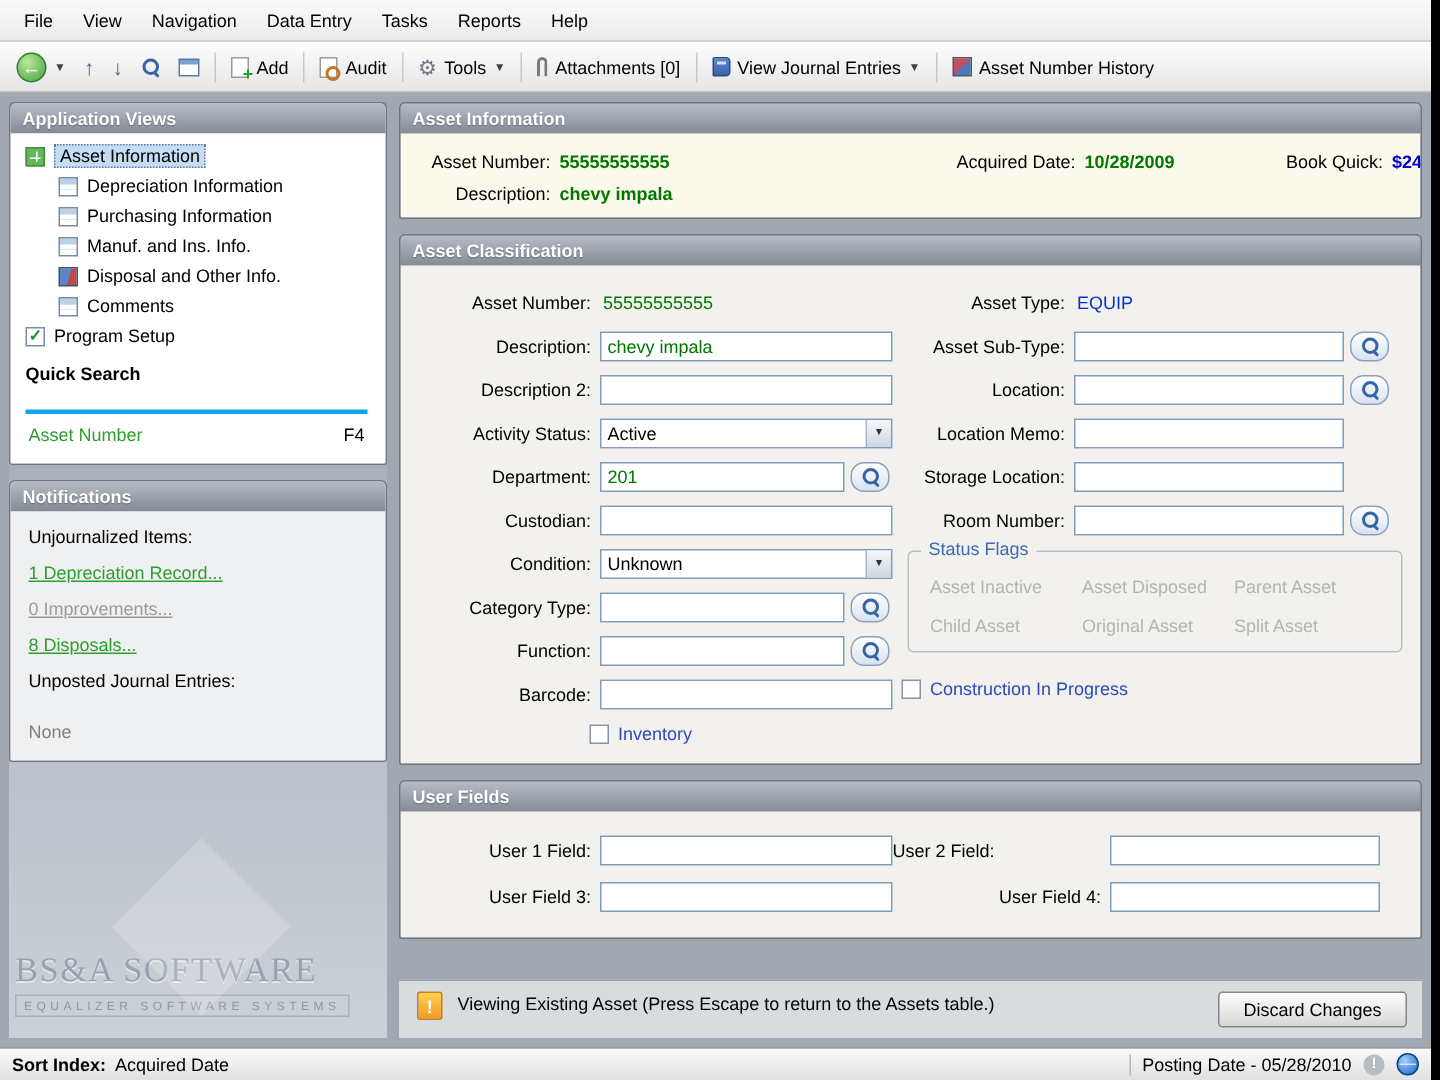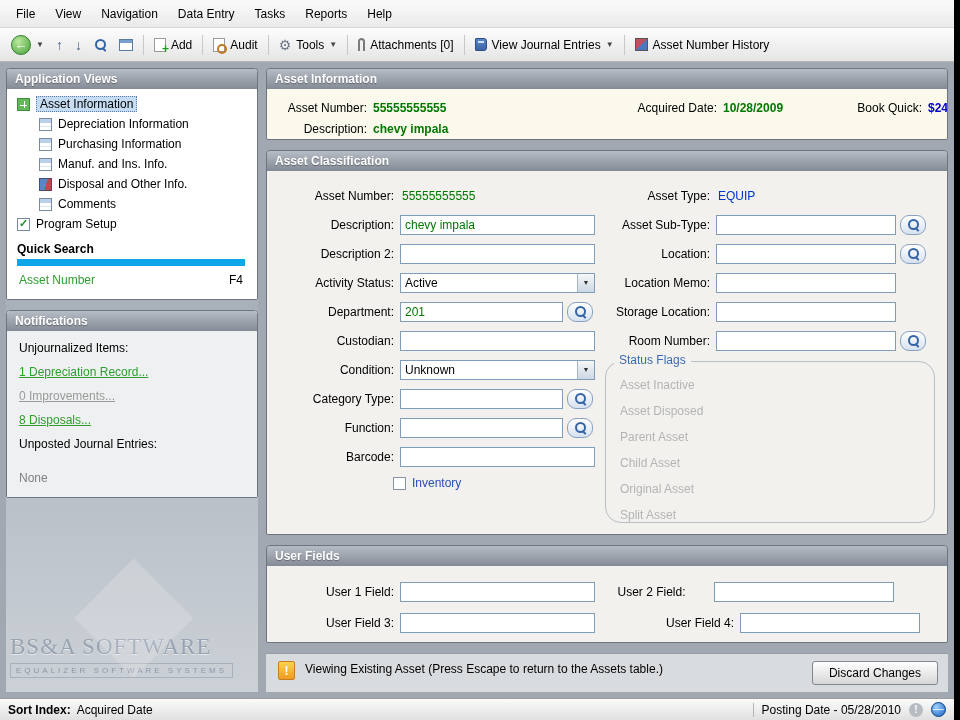--- a/index.html
+++ b/index.html
@@ -47,21 +47,21 @@
   .tlabel{white-space:nowrap}
   .titem.selected .tlabel{background:#c6dcf3;border:1px dotted #5a7ba6;padding:0 3px}
   .tico{width:13px;height:13px;flex:none;border:1px solid #7a8aa0;background:#fff;position:relative}
   .tico.grid{background:linear-gradient(#b9d2ea,#b9d2ea) 0 0/100% 4px no-repeat,repeating-linear-gradient(to bottom,#fff 0 3px,#dbe7f3 3px 4px)}
   .tico.green{background:#63b85a;border-color:#3f8f3a}
   .tico.green::after{content:"";position:absolute;inset:2px;background:linear-gradient(#fff,#fff) 0 4px/100% 1px no-repeat,linear-gradient(#fff,#fff) 4px 0/1px 100% no-repeat}
   .tico.book{background:linear-gradient(105deg,#5a86c8 55%,#c04848 55%);border-color:#44506a}
   .tico.table{background:repeating-linear-gradient(to right,#fff 0 3px,#cfe0f0 3px 4px),repeating-linear-gradient(to bottom,#fff 0 3px,#cfe0f0 3px 4px)}
   .tico.check::after{content:"✓";position:absolute;top:-2px;left:1px;color:#2a8a3a;font-size:11px;font-weight:bold}
   .qs{padding:8px 8px 8px 6px}
-  .qs-title{font-weight:bold;border-bottom:7px solid #0ea5e9;padding-bottom:3px;margin-bottom:7px}
+  .qs-title{font-weight:bold;border-bottom:3px solid #0ea5e9;padding-bottom:17px;margin-bottom:7px}
   .qs-row{display:flex;justify-content:space-between;align-items:center;padding:0 2px}
   .qs-link{color:#2e9e2e;cursor:pointer}
   .notif-body{background:#eef0f1;padding:10px 12px 12px}
   .notif-label{margin-bottom:4px}
   .notif-link{display:block;margin:10px 0;color:#2e9e2e;text-decoration:underline;cursor:pointer}
   .notif-link.gray{color:#9a9a9a}
   .notif-none{color:#808080;margin-top:20px}
   .logo{margin-top:auto;padding:12px 4px 14px;position:relative}
   .logo::before{content:"";position:absolute;left:86px;top:-46px;width:84px;height:84px;background:rgba(255,255,255,.18);transform:rotate(45deg)}
   .logo-main{font-family:"Liberation Serif",serif;font-size:23px;color:#98a3b1;letter-spacing:1px;text-shadow:0 1px 0 #e5e8ec}
@@ -93,23 +93,23 @@
   .dd{width:195px;height:20px;border:1px solid #7f9db9;background:#fff;display:flex;align-items:center;padding-left:4px;cursor:pointer}
   .dd-btn{margin-left:auto;width:17px;height:18px;background:linear-gradient(#f6f7f8,#cdd7e3);border-left:1px solid #a5b5c8;display:flex;align-items:center;justify-content:center}
   .dd-btn::before{content:"▼";font-size:7px;color:#333}
   .static-val{padding-left:2px}
   .sv-green{color:#007800}
   .sv-blue{color:#0033cc}
   .cb{width:13px;height:13px;border:1px solid #8593a6;background:#fff;flex:none;cursor:pointer}
   .cb-row{display:flex;align-items:center;gap:6px;height:24px}
   .cb-lbl{color:#2b4bb5}
   .ml131{margin-left:118px}
-  .flagbox{border:1px solid #b9bfc7;border-radius:16px;margin:6px 2px 0 4px;position:relative;padding:16px 10px 0 14px;background:#f2f1ed}
+  .flagbox{border:1px solid #b9bfc7;border-radius:4px;margin:6px 2px 0 4px;position:relative;padding:16px 10px 10px 14px;background:#f2f1ed}
   .flag-title{position:absolute;top:-9px;left:8px;background:#f2f1ed;color:#3c6bb0;padding:0 5px}
-  .flag-grid{display:grid;grid-template-columns:1fr;row-gap:12px;color:#b4b4b4}
+  .flag-grid{display:grid;grid-template-columns:1fr 1fr 1fr;row-gap:12px;color:#b4b4b4}
   .construction{margin-top:12px}
 
   .uf-body{background:#f2f1ed;padding:10px 0 12px 8px}
   .uf-row{display:flex;align-items:center;height:31px}
 
   .main-footer{margin-top:auto;background:#d9dcdf;border-top:1px solid #989ea7;padding:7px 10px 7px 12px;display:flex;align-items:flex-start;gap:10px}
   .warnico{width:17px;height:19px;flex:none;border-radius:2px;background:linear-gradient(#ffd24d,#f09a26);border:1px solid #c87d1e;color:#fff;font-weight:bold;text-align:center;line-height:19px}
   .warnico::before{content:"!"}
   .warn-text{color:#000000;width:400px;line-height:1.35}
   .discard-btn{margin-left:auto;align-self:center;height:24px;padding:0 16px;background:linear-gradient(#fefefe,#d7d7d7);border:1px solid #828790;border-radius:3px;font-family:"Liberation Sans",sans-serif;font-size:12px;cursor:pointer}
@@ -392,21 +392,21 @@
 
         </div>
       </div>
 
       <div class="section">
         <div class="sec-header">User Fields</div>
         <div class="uf-body">
           <div class="uf-row">
             <span class="lbl" style="width:125px;text-align:right;padding-right:6px;flex:none">User 1 Field:</span>
             <input class="txt" value="" style="">
-            <span class="lbl" style="width:119px;text-align:center;padding-right:6px;flex:none">User 2 Field:</span>
+            <span class="lbl" style="width:145px;text-align:left;padding-right:6px;flex:none">User 2 Field:</span>
             <input class="txt" style="width: 180px;" value="">
           </div>
           <div class="uf-row">
             <span class="lbl" style="width:125px;text-align:right;padding-right:6px;flex:none">User Field 3:</span>
             <input class="txt" value="" style="">
             <span class="lbl" style="width:145px;text-align:right;padding-right:6px;flex:none">User Field 4:</span>
             <input class="txt" style="width: 180px;" value="">
           </div>
         </div>
       </div>

